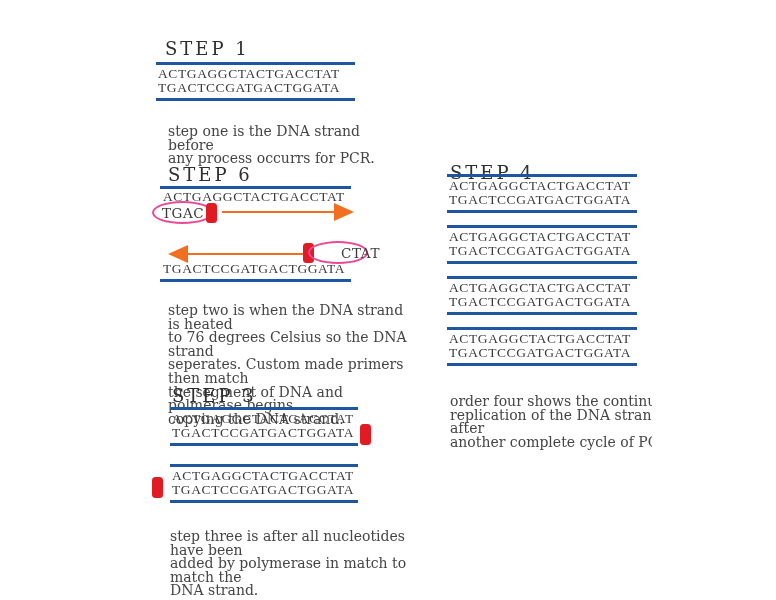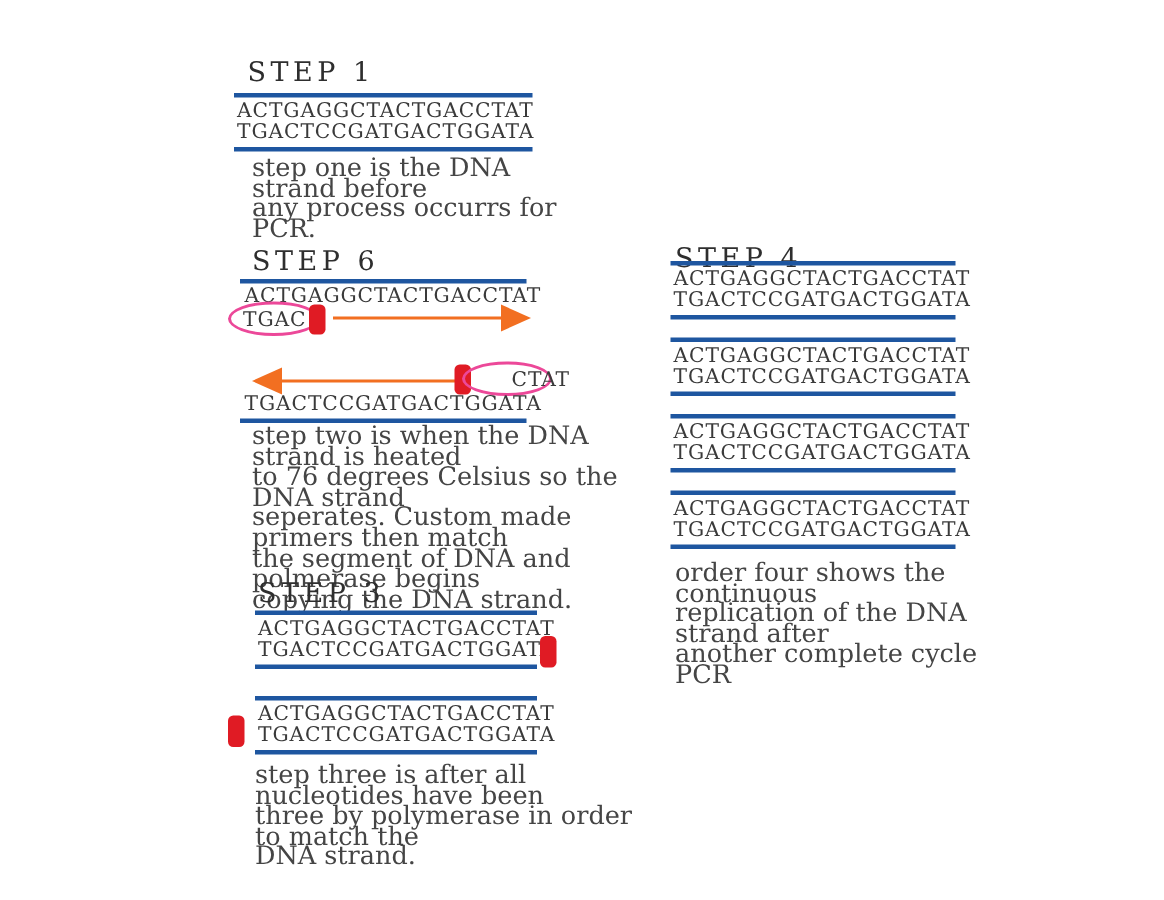--- a/index.html
+++ b/index.html
@@ -17,25 +17,27 @@
     position:absolute;font-size:18px;font-weight:normal;color:var(--title);
     letter-spacing:3px;white-space:nowrap;
   }
   .duplex{
     position:absolute;border-top:3px solid var(--blue);border-bottom:3px solid var(--blue);
     padding:2px 0 3px 2px;
   }
   .seq{
     font-size:13.5px;line-height:14px;letter-spacing:0.6px;color:var(--ink);
     white-space:nowrap;
+    font-family:Liberation Serif, serif;
   }
   .blue-line{position:absolute;height:3px;background:var(--blue);}
   .caption{
-    position:absolute;font-size:17px;line-height:13.6px;color:var(--caption);
+    position:absolute;font-size:14px;line-height:13.6px;color:var(--caption);
     white-space:pre-line;
+    margin-top:19px;
   }
   .seq-abs{position:absolute;}
   .primer{
     position:absolute;font-size:13.5px;letter-spacing:0.6px;color:var(--ink);
     white-space:nowrap;
   }
   .ellipse{
     position:absolute;border:2px solid var(--pink);border-radius:50%;
     background:transparent;
   }
@@ -106,21 +108,21 @@
     </div>
     <span class="red-block" style="left:360px;top:424px;height:21px;"></span>
 
     <div class="duplex" style="left:170px;top:464px;width:188px;">
       <div class="seq">ACTGAGGCTACTGACCTAT</div>
       <div class="seq">TGACTCCGATGACTGGATA</div>
     </div>
     <span class="red-block" style="left:152px;top:477px;height:21px;"></span>
 
     <p class="caption" style="left:170px;top:511px;width:260px;">step three is after all nucleotides have been
-three by polymerase in order to match the
+added by polymerase in match to match the
 DNA strand.</p>
   </section>
 
   <section class="step">
     <h2 class="step-title" style="left:450px;top:150px;margin-top:12px;">STEP 4</h2>
 
     <div class="duplex" style="left:447px;top:174px;width:190px;">
       <div class="seq">ACTGAGGCTACTGACCTAT</div>
       <div class="seq">TGACTCCGATGACTGGATA</div>
     </div>

